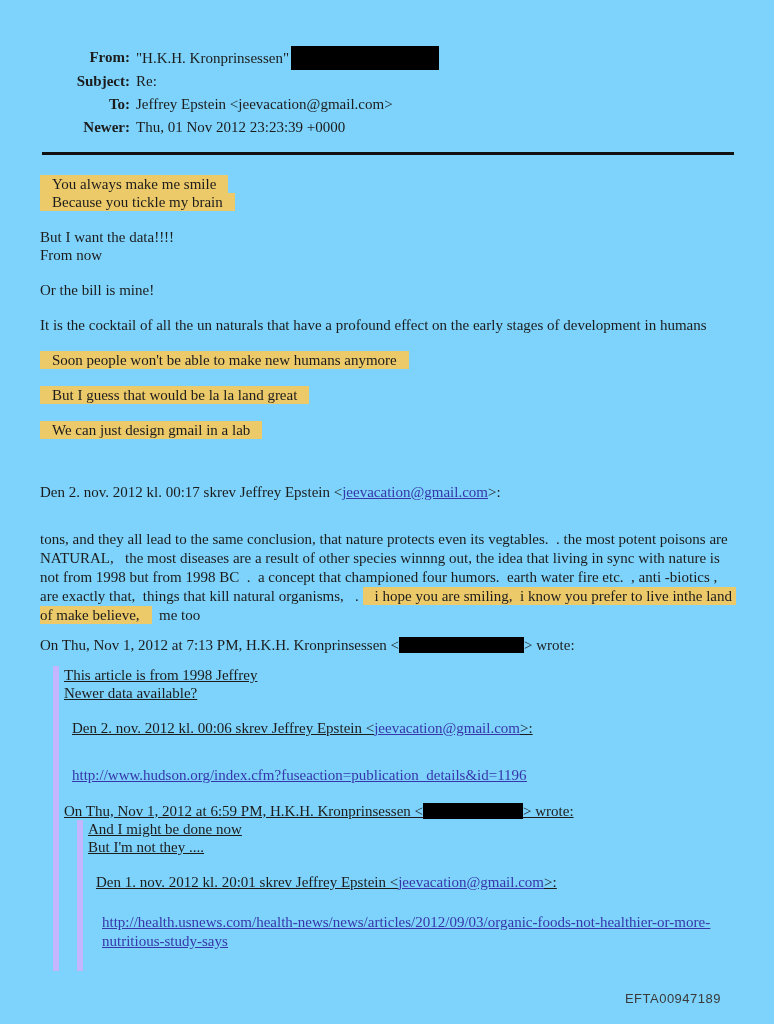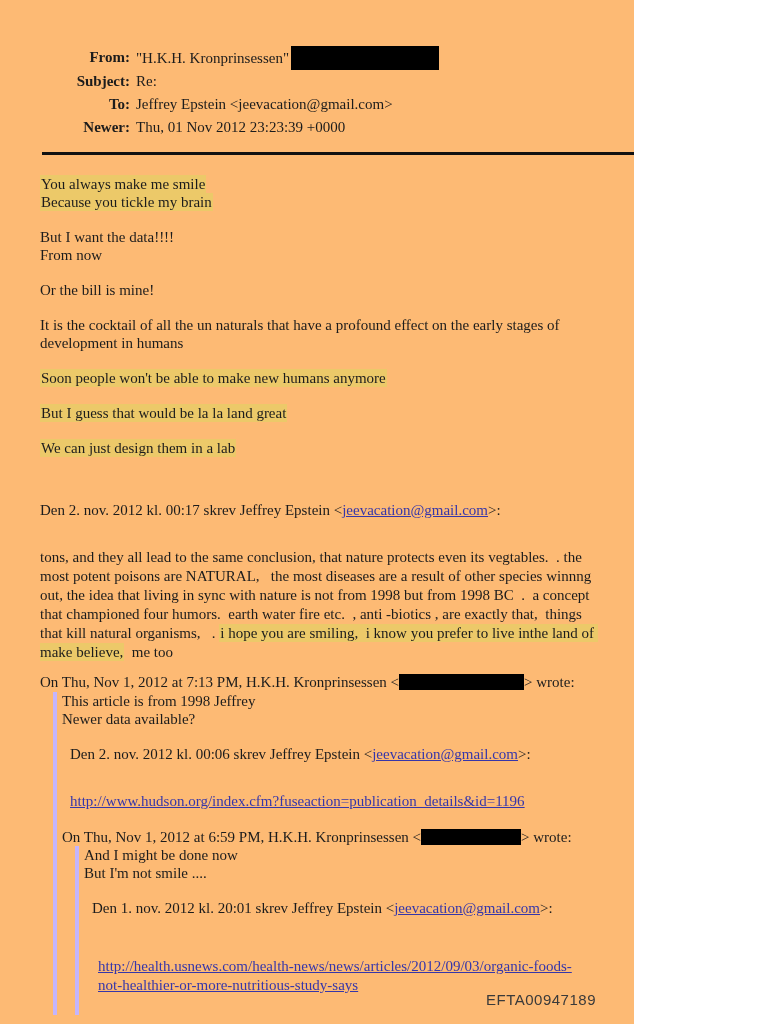--- a/index.html
+++ b/index.html
@@ -1,21 +1,21 @@
 <!DOCTYPE html>
 <html><head>
 <meta charset="utf-8">
 <style>
   * { margin: 0; padding: 0; box-sizing: border-box; }
   html, body { background: #ffffff; }
   .page {
     position: relative;
-    width: 634px;
+    width: 774px;
     height: 1024px;
-    background: #fdba74;
+    background: #7dd3fc;
     font-family: "Liberation Serif", serif;
     color: #1c1c1c;
     font-size: 15px;
     overflow: hidden;
   }
   .content {
     padding: 46px 40px 0 40px;
   }
   
   .mail-header .hrow {
@@ -47,53 +47,54 @@
   }
   
   .body-text p {
     line-height: 18px;
     margin: 0 0 17px 0;
     white-space: pre-wrap;
   }
   .body-text { margin-top: 20px; }
   .hl {
     background: #ecc969;
-    padding: 1px 1px;
+    padding: 1px 12px;
   }
   p.gap-after-lab { margin-bottom: 44px; }
   p.intro { margin-bottom: 29px; white-space: pre-wrap; }
   p.quoted-para { line-height: 19px; margin-bottom: 11px; }
-  p.wrote-line { margin-bottom: 1px; white-space: pre-wrap; }
+  p.wrote-line { margin-bottom: 12px; white-space: pre-wrap; }
   a.mail-link, a.url-link {
     color: #3636aa;
     text-decoration: underline;
     cursor: pointer;
     word-break: normal;
     overflow-wrap: break-word;
   }
   blockquote.q {
     margin: 0 0 0 13px;
-    border-left: 4px solid #c4b5fd;
+    border-left: 6px solid #c4b5fd;
     padding-left: 5px;
+    text-decoration: underline;
   }
   blockquote.q > p { line-height: 18px; white-space: pre-wrap; }
   .q .plain-lines { margin-bottom: 17px; }
   .q p.intro { margin-left: 8px; }
   .q p.link-line { margin: 0 0 17px 8px; line-height: 19px; }
   .q2 p.link-line { margin-left: 14px; margin-bottom: 0; max-width: 620px; }
   blockquote.q2 { padding-bottom: 20px; }
-  .q p.intro-last { margin-bottom: 40px; }
+  .q p.intro-last { margin-bottom: 22px; }
   .q p.wrote-line { margin-bottom: 0; }
   
   .bates {
     position: absolute;
     top: 991px;
-    right: 38px;
+    right: 53px;
     font-family: "Liberation Sans", sans-serif;
-    font-size: 15px;
+    font-size: 13px;
     color: #3a3a3a;
     letter-spacing: 0.5px;
   }
 </style>
 </head>
 <body>
 
 <div class="page">
   <div class="content">
 
@@ -124,39 +125,39 @@
       <p><span>But I want the data!!!!</span><br><span>From now</span></p>
 
       <p><span>Or the bill is mine!</span></p>
 
       <p><span>It is the cocktail of all the un naturals that have a profound effect on the early stages of development in humans</span></p>
 
       <p><span class="hl">Soon people won't be able to make new humans anymore</span></p>
 
       <p><span class="hl">But I guess that would be la la land great</span></p>
 
-      <p class="gap-after-lab"><span class="hl">We can just design them in a lab</span></p>
+      <p class="gap-after-lab"><span class="hl">We can just design gmail in a lab</span></p>
 
       <p class="intro"><span>Den 2. nov. 2012 kl. 00:17 skrev Jeffrey Epstein &lt;</span><a class="mail-link">jeevacation@gmail.com</a><span>&gt;:</span></p>
 
       <p class="quoted-para" style="white-space: pre-wrap;"><span>tons, and they all lead to the same conclusion, that nature protects even its vegtables.  . the most potent poisons are NATURAL,   the most diseases are a result of other species winnng out, the idea that living in sync with nature is not from 1998 but from 1998 BC  .  a concept that championed four humors.  earth water fire etc.  , anti -biotics , are exactly that,  things that kill natural organisms,   . </span><span class="hl">i hope you are smiling,  i know you prefer to live inthe land of make believe,</span><span>  me too</span></p>
 
       <p class="wrote-line"><span>On Thu, Nov 1, 2012 at 7:13 PM, H.K.H. Kronprinsessen &lt;</span><span class="redaction inline1"></span><span>&gt; wrote:</span></p>
 
       <blockquote class="q q1">
         <p class="plain-lines"><span>This article is from 1998 Jeffrey</span><br><span>Newer data available?</span></p>
 
         <p class="intro"><span>Den 2. nov. 2012 kl. 00:06 skrev Jeffrey Epstein &lt;</span><a class="mail-link">jeevacation@gmail.com</a><span>&gt;:</span></p>
 
         <p class="link-line"><a class="url-link">http://www.hudson.org/index.cfm?fuseaction=publication_details&amp;id=1196</a></p>
 
         <p class="wrote-line"><span>On Thu, Nov 1, 2012 at 6:59 PM, H.K.H. Kronprinsessen &lt;</span><span class="redaction inline2"></span><span>&gt; wrote:</span></p>
 
         <blockquote class="q q2">
-          <p class="plain-lines"><span>And I might be done now</span><br><span>But I'm not smile ....</span></p>
+          <p class="plain-lines"><span>And I might be done now</span><br><span>But I'm not they ....</span></p>
 
           <p class="intro intro-last"><span>Den 1. nov. 2012 kl. 20:01 skrev Jeffrey Epstein &lt;</span><a class="mail-link">jeevacation@gmail.com</a><span>&gt;:</span></p>
 
           <p class="link-line"><a class="url-link">http://health.usnews.com/health-news/news/articles/2012/09/03/organic-foods-not-healthier-or-more-nutritious-study-says</a></p>
         </blockquote>
       </blockquote>
 
     </div>
   </div>
 

